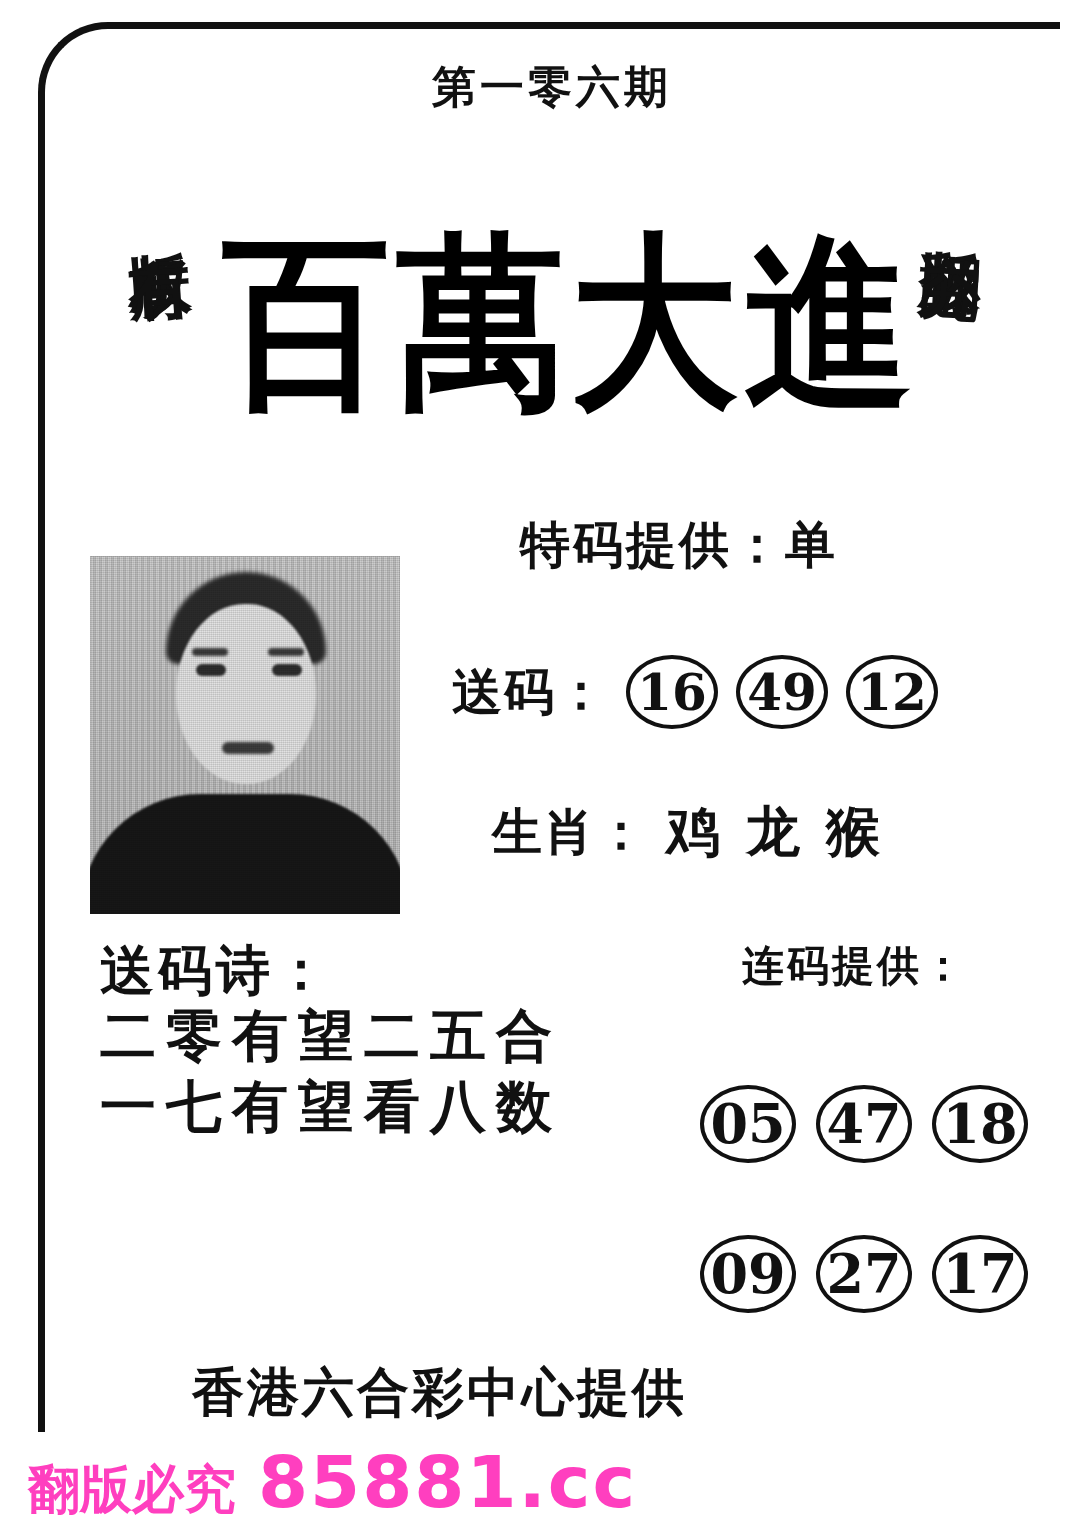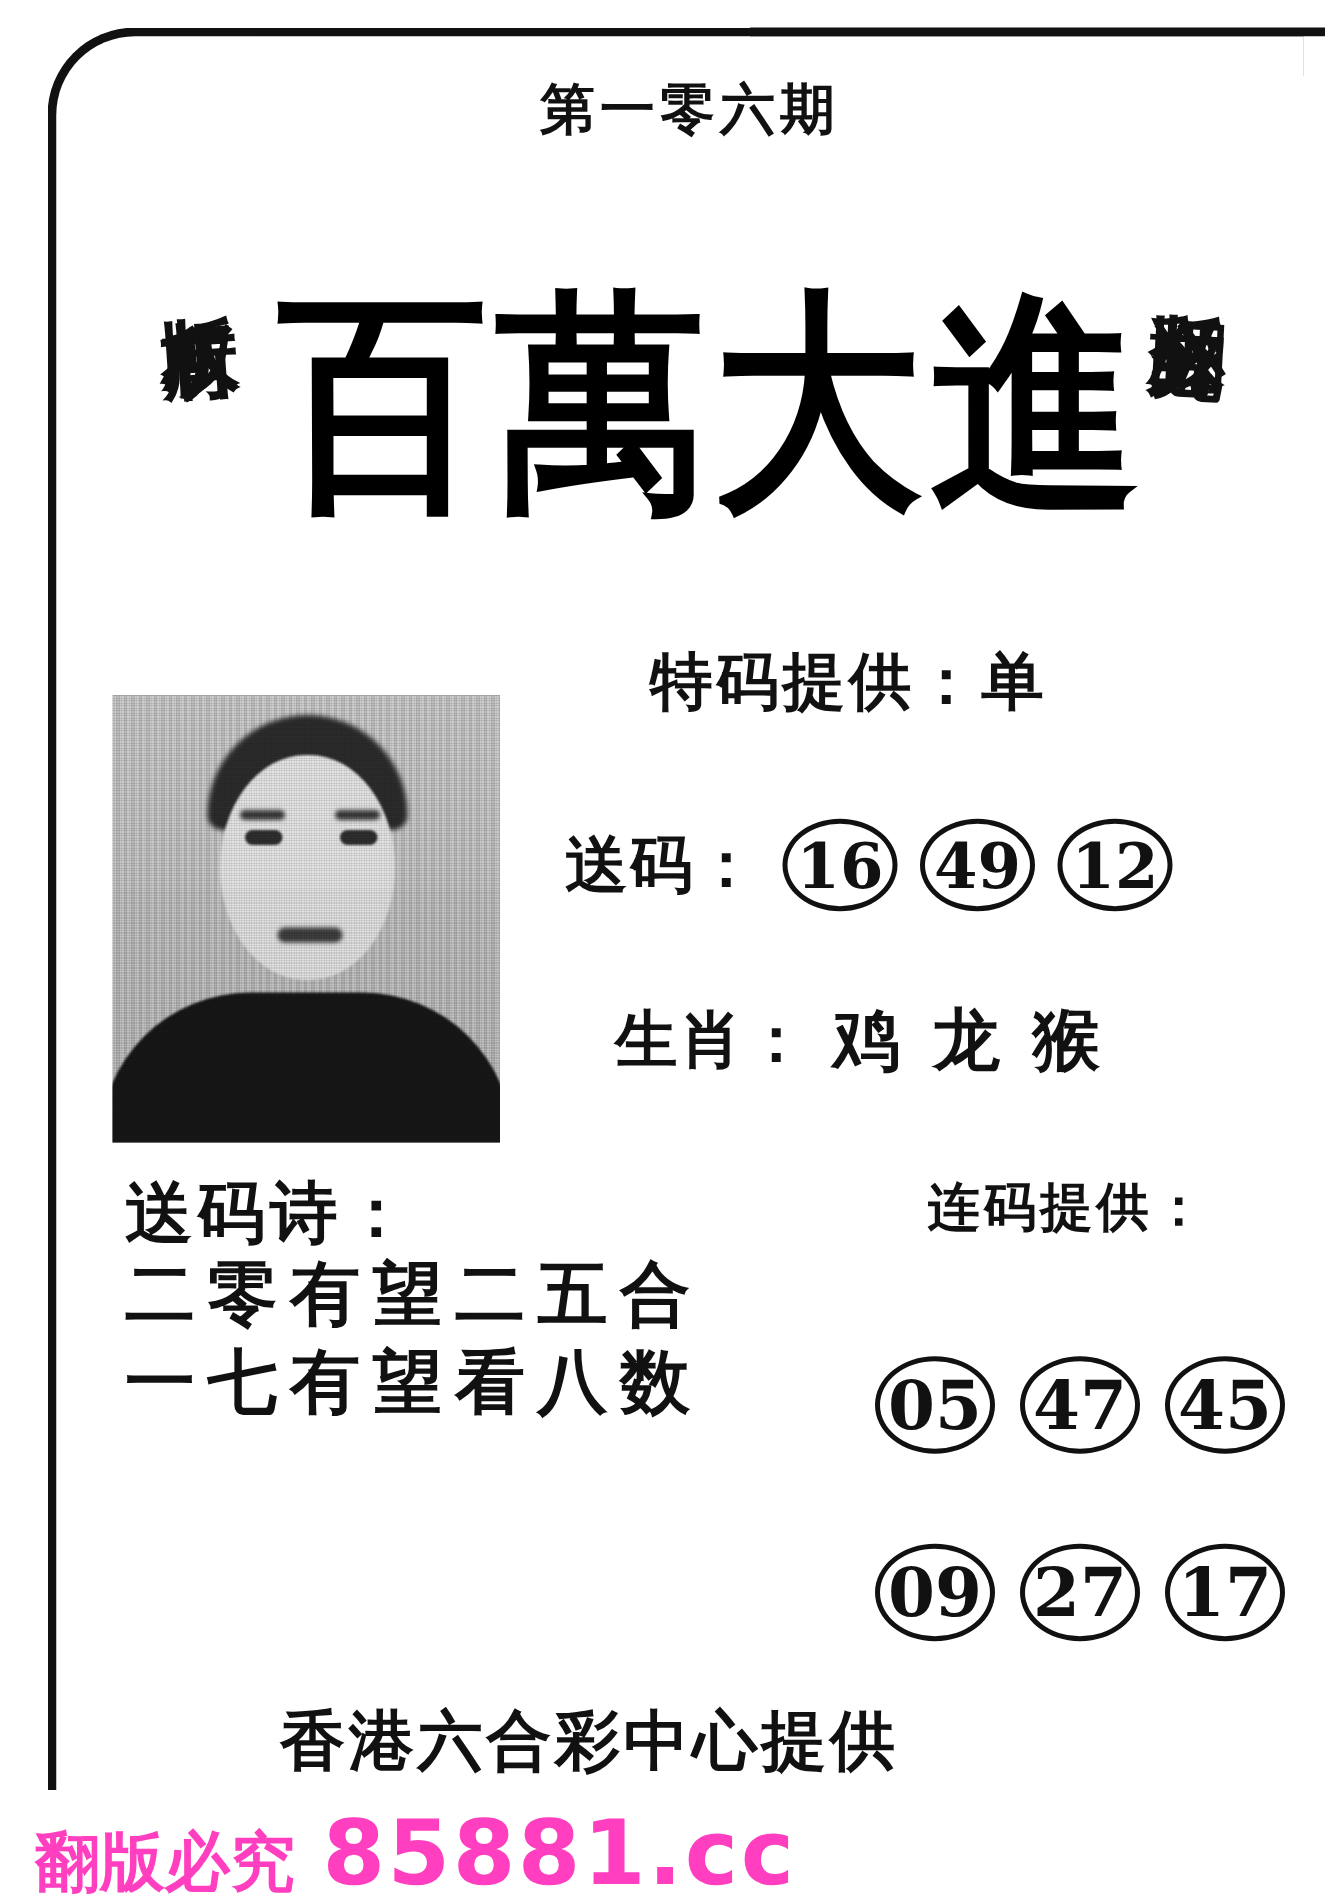--- a/index.html
+++ b/index.html
@@ -298,21 +298,20 @@
   .footer-center {
     position: absolute;
     left: 192px;
     top: 1358px;
     font-family: "DejaVu Serif", serif;
     font-size: 52px;
     font-weight: 700;
     color: #111;
     letter-spacing: 3px;
     white-space: nowrap;
-    margin-left: 32px;
   }
   .watermark {
     position: absolute;
     left: 28px;
     top: 1440px;
     display: flex;
     align-items: baseline;
     gap: 22px;
     white-space: nowrap;
   }
@@ -378,21 +377,21 @@
   <div class="poem-title">送码诗：</div>
   <div class="poem-lines">
     <div class="poem-line">二零有望二五合</div>
     <div class="poem-line">一七有望看八数</div>
   </div>
 
   <div class="lian-title">连码提供：</div>
   <div class="lian-row r1">
     <span class="ball-lg">05</span>
     <span class="ball-lg">47</span>
-    <span class="ball-lg">45</span>
+    <span class="ball-lg">18</span>
   </div>
   <div class="lian-row r2">
     <span class="ball-lg">09</span>
     <span class="ball-lg">27</span>
     <span class="ball-lg">17</span>
   </div>
 
   <div class="footer-center">香港六合彩中心提供</div>
 
   <div class="watermark">

